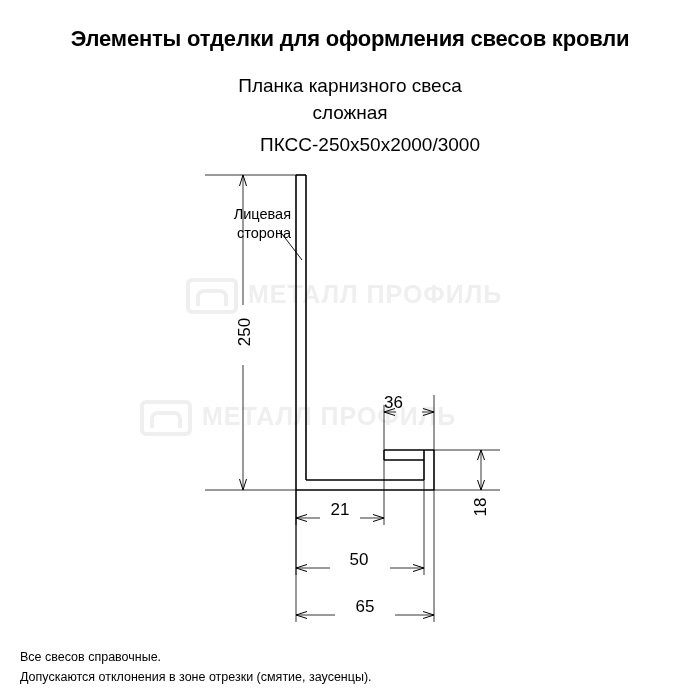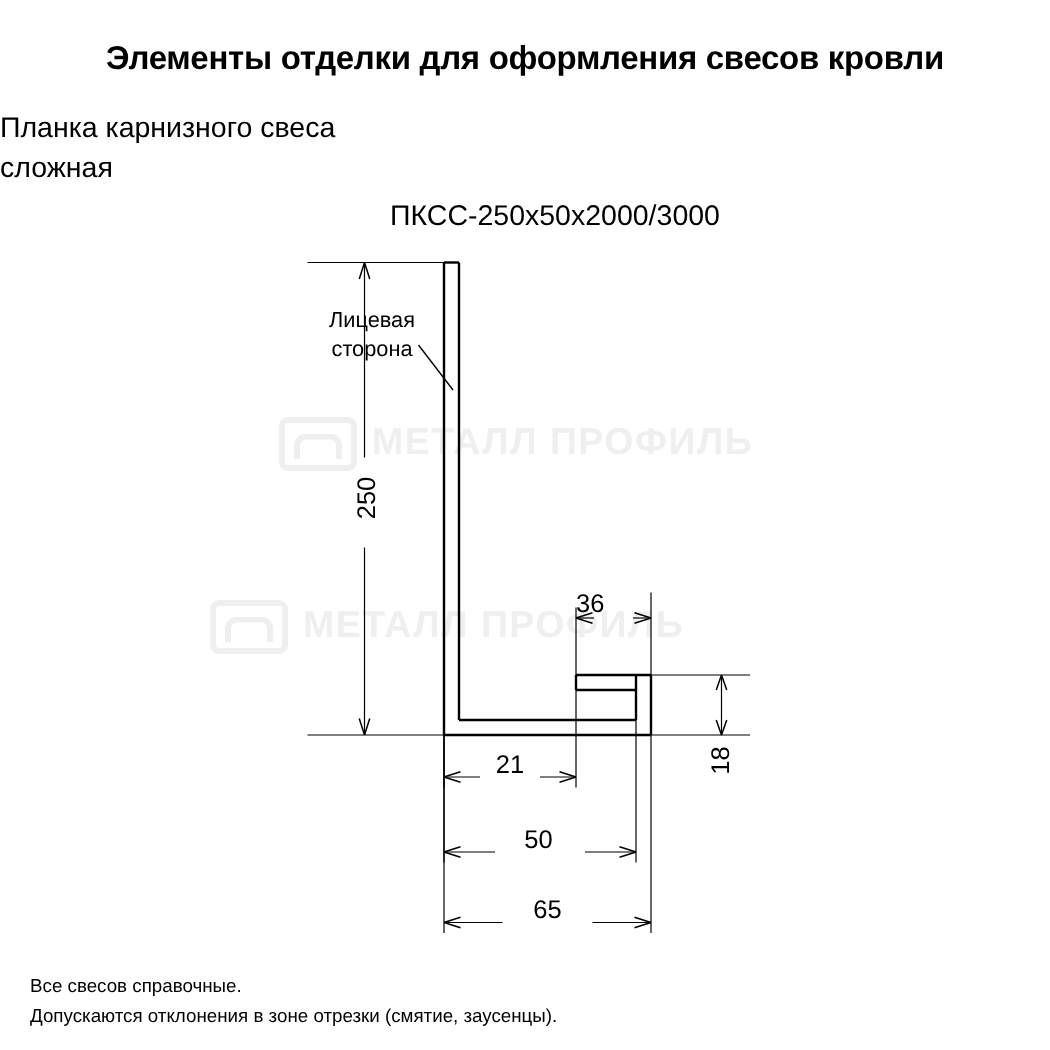--- a/index.html
+++ b/index.html
@@ -28,21 +28,21 @@
     text-align: center;
     font-size: 22px;
     font-weight: bold;
     letter-spacing: -0.2px;
   }
   .subtitle {
     position: absolute;
     top: 72px;
     left: 0;
     width: 700px;
-    text-align: left;
+    text-align: center;
     font-size: 19px;
     line-height: 27px;
   }
   .code {
     position: absolute;
     top: 134px;
     left: 0;
     width: 700px;
     text-align: center;
     font-size: 19px;
@@ -101,21 +101,21 @@
   }
   .lbl {
     position: absolute;
     font-size: 17px;
     color: #000;
     white-space: nowrap;
   }
   .lbl-small {
     font-size: 14.5px;
     line-height: 19px;
-    text-align: center;
+    text-align: right;
   }
   .rot {
     transform: rotate(-90deg);
     transform-origin: 50% 50%;
   }
 </style>
 </head>
 <body>
 
 <div class="page">

